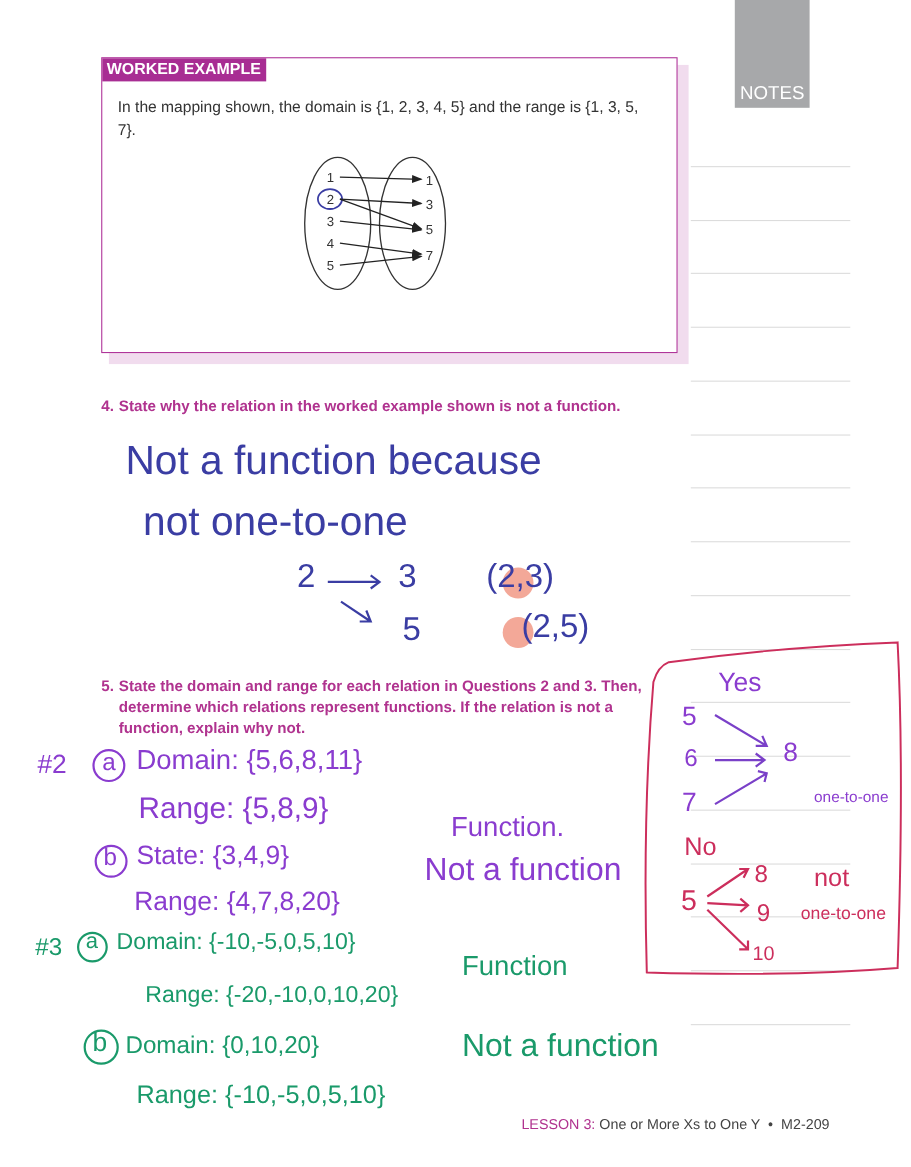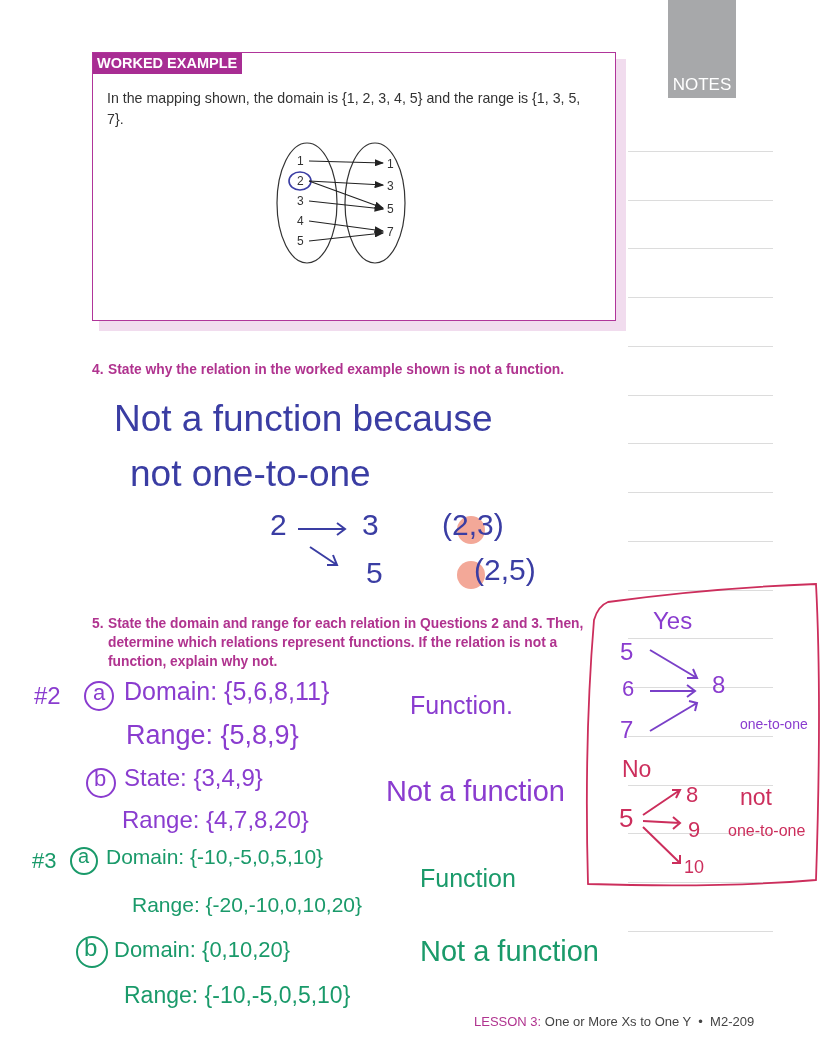--- a/index.html
+++ b/index.html
@@ -111,21 +111,21 @@
 <div class="q" style="left:92px;top:614px;width:500px;">
   <span class="num">5.</span>
   <span class="txt">State the domain and range for each relation in Questions 2 and 3. Then, determine which relations represent functions. If the relation is not a function, explain why not.</span>
 </div>
 
 <div class="hw purple" style="left:34px;top:682px;font-size:24px;">#2</div>
 <div style="position:absolute;left:84px;top:681px;width:30px;height:30px;border:2px solid #8a3ccf;border-radius:50%;box-sizing:border-box;"></div>
 <div class="hw purple" style="left:93px;top:680px;font-size:22px;">a</div>
 <div class="hw purple" style="left:124px;top:677px;font-size:25px;">Domain: {5,6,8,11}</div>
 <div class="hw purple" style="left:126px;top:720px;font-size:27px;">Range: {5,8,9}</div>
-<div class="hw purple" style="left:410px;top:691px;font-size:25px;">Function.</div>
+<div class="hw purple" style="left:410px;top:738px;font-size:25px;">Function.</div>
 
 <div style="position:absolute;left:86px;top:768px;width:30px;height:30px;border:2px solid #8a3ccf;border-radius:50%;box-sizing:border-box;"></div>
 <div class="hw purple" style="left:94px;top:766px;font-size:22px;">b</div>
 <div class="hw purple" style="left:124px;top:764px;font-size:24px;">State: {3,4,9}</div>
 <div class="hw purple" style="left:122px;top:806px;font-size:24px;">Range: {4,7,8,20}</div>
 <div class="hw purple" style="left:386px;top:775px;font-size:29px;">Not a function</div>
 
 <div class="hw green" style="left:32px;top:848px;font-size:22px;">#3</div>
 <div style="position:absolute;left:70px;top:847px;width:28px;height:28px;border:2px solid #1a9a6a;border-radius:50%;box-sizing:border-box;"></div>
 <div class="hw green" style="left:78px;top:845px;font-size:20px;">a</div>

